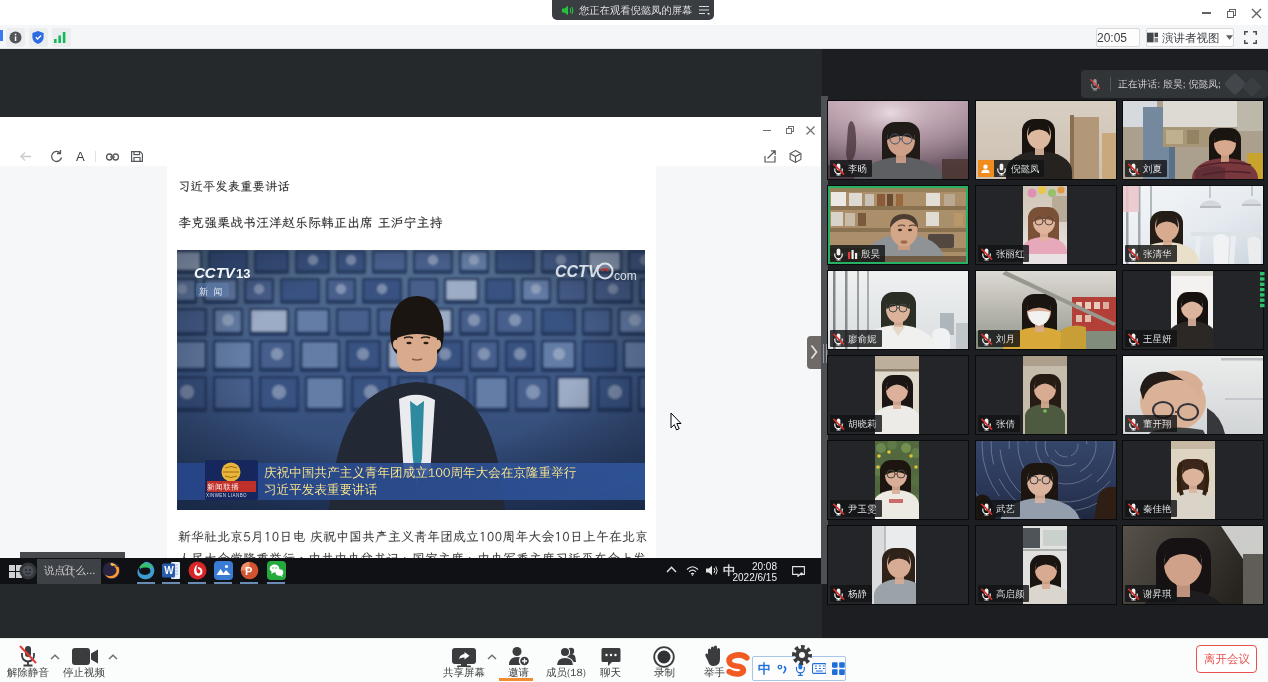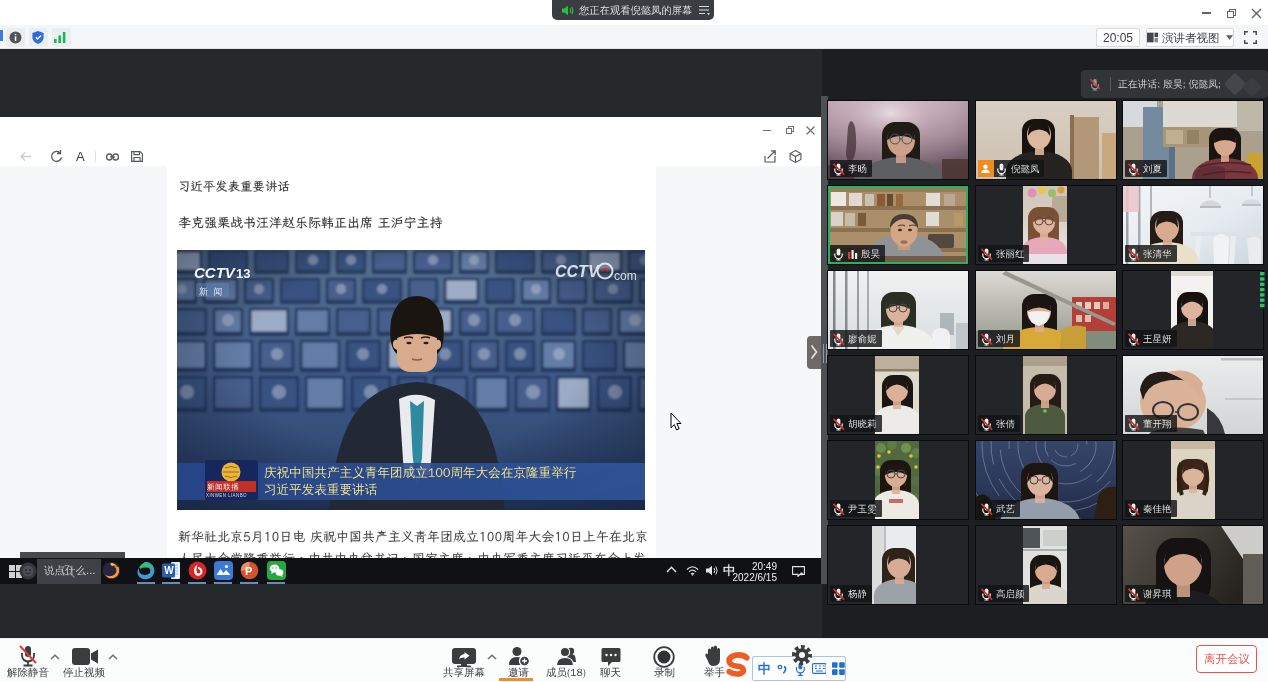--- a/index.html
+++ b/index.html
@@ -3,21 +3,21 @@
 *{margin:0;padding:0;box-sizing:border-box}
 html,body{width:1268px;height:682px;overflow:hidden;background:#26292c;
  font-family:"Liberation Sans",sans-serif;position:relative}
 .ab{position:absolute}
 svg.z{overflow:visible;display:block}
 .titlebar{left:0;top:0;width:1268px;height:25px;background:#fff}
 .pill{left:552px;top:0;width:162px;height:20px;background:#3a3d41;border-radius:0 0 5px 5px;
  display:flex;align-items:center}
 .toolbar{left:0;top:25px;width:1268px;height:24px;background:#f5f6f7;border-bottom:1px solid #e1e2e4}
 .tbtn{border:1px solid #d9dadc;background:#fdfdfe;border-radius:2px;display:flex;
- align-items:center;justify-content:center}
+ align-items:center;}
 .stage{left:0;top:49px;width:1268px;height:589px;background:#26292c}
 .rpanel{left:822px;top:49px;width:446px;height:589px;background:#1c1e21}
 .doc{left:0;top:117px;width:821px;height:467px;background:#fff}
 .docbody{left:0;top:166px;width:821px;height:418px;background:#f6f7f8}
 .page{left:167px;top:0px;width:489px;height:418px;background:#fff}
 .taskbar{left:0;top:558px;width:821px;height:25.5px;background:#0f1115}
 .tile{width:140px;height:78px;background:#232528;outline:1px solid #0a0b0c;overflow:hidden;position:absolute}
 .tile>svg{position:absolute;left:0;top:0}
 .lbl{position:absolute;left:2px;bottom:2px;height:17px;background:rgba(18,19,21,.82);
  display:flex;align-items:center;padding:0 5px 0 2px;border-radius:1px}
@@ -636,21 +636,21 @@
     <path d="M0 3.5h2.8L6 .8v9.4L2.8 7.5H0z" fill="#e2e3e4"></path>
     <path d="M8 3q1.8 2.5 0 5M9.8 1.5q2.8 4 0 8" stroke="#e2e3e4" stroke-width="1" fill="none"></path>
   </svg>
 <div class="ab " style="left:723px;top:564px">
     <svg class="z" style="width:12.5px;height:12.5px;" viewBox="0 0 1024 1024" fill="#f5f6f7">
       <g transform="translate(0,876) scale(1,-1)" stroke="#f5f6f7" stroke-width="30">
         <use href="#w4e2d" x="0"></use>
       </g>
     </svg>
   </div>
-<div class="ab " style="left:737px;top:560.5px;width:40px;height:10px;text-align:right;font-size:10px;color:#eeeff0">20:49</div>
+<div class="ab " style="left:737px;top:560.5px;width:40px;height:10px;text-align:right;font-size:10px;color:#eeeff0">20:08</div>
 <div class="ab " style="left:727px;top:571.5px;width:50px;height:10px;text-align:right;font-size:10px;color:#eeeff0">2022/6/15</div>
 <svg class="ab" style="left:792px;top:566px" width="13" height="11" viewBox="0 0 13 11" fill="none" stroke="#e2e3e4" stroke-width="1.1">
     <path d="M.6.6h11.8v7.8H8l-2 2v-2H.6z" fill="none"></path>
     <circle cx="9.5" cy="8" r="1.4" fill="#e2e3e4" stroke="none"></circle>
   </svg>
 <div class="ab " style="left:1081px;top:70px;width:187px;height:28px;background:#323538;border-radius:4px;display:flex;align-items:center;overflow:hidden">
     <svg width="12" height="13" viewBox="0 0 14 15" style="margin:0 0 0 8px">
       <rect x="5" y="1" width="4" height="8" rx="2" fill="#9a9da0"></rect>
       <path d="M3 7v1.5a4 4 0 0 0 8 0V7" stroke="#9a9da0" stroke-width="1.2" fill="none"></path>
       <path d="M7 12.5V14M4.5 14h5" stroke="#9a9da0" stroke-width="1.2"></path>

